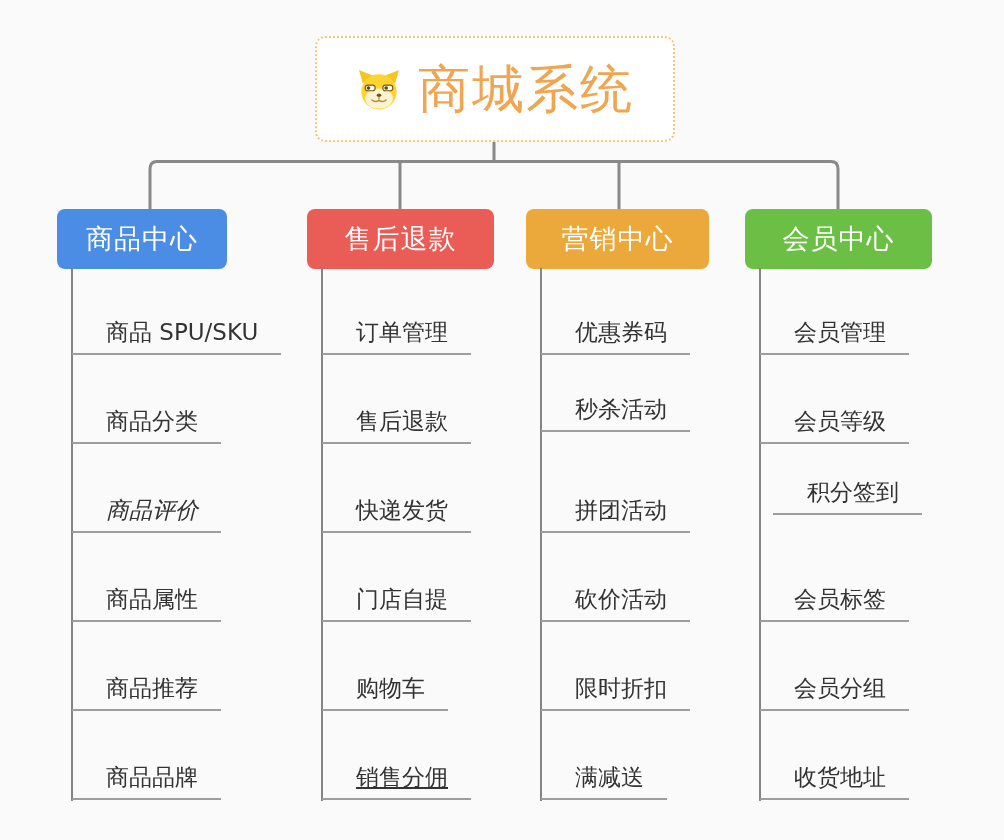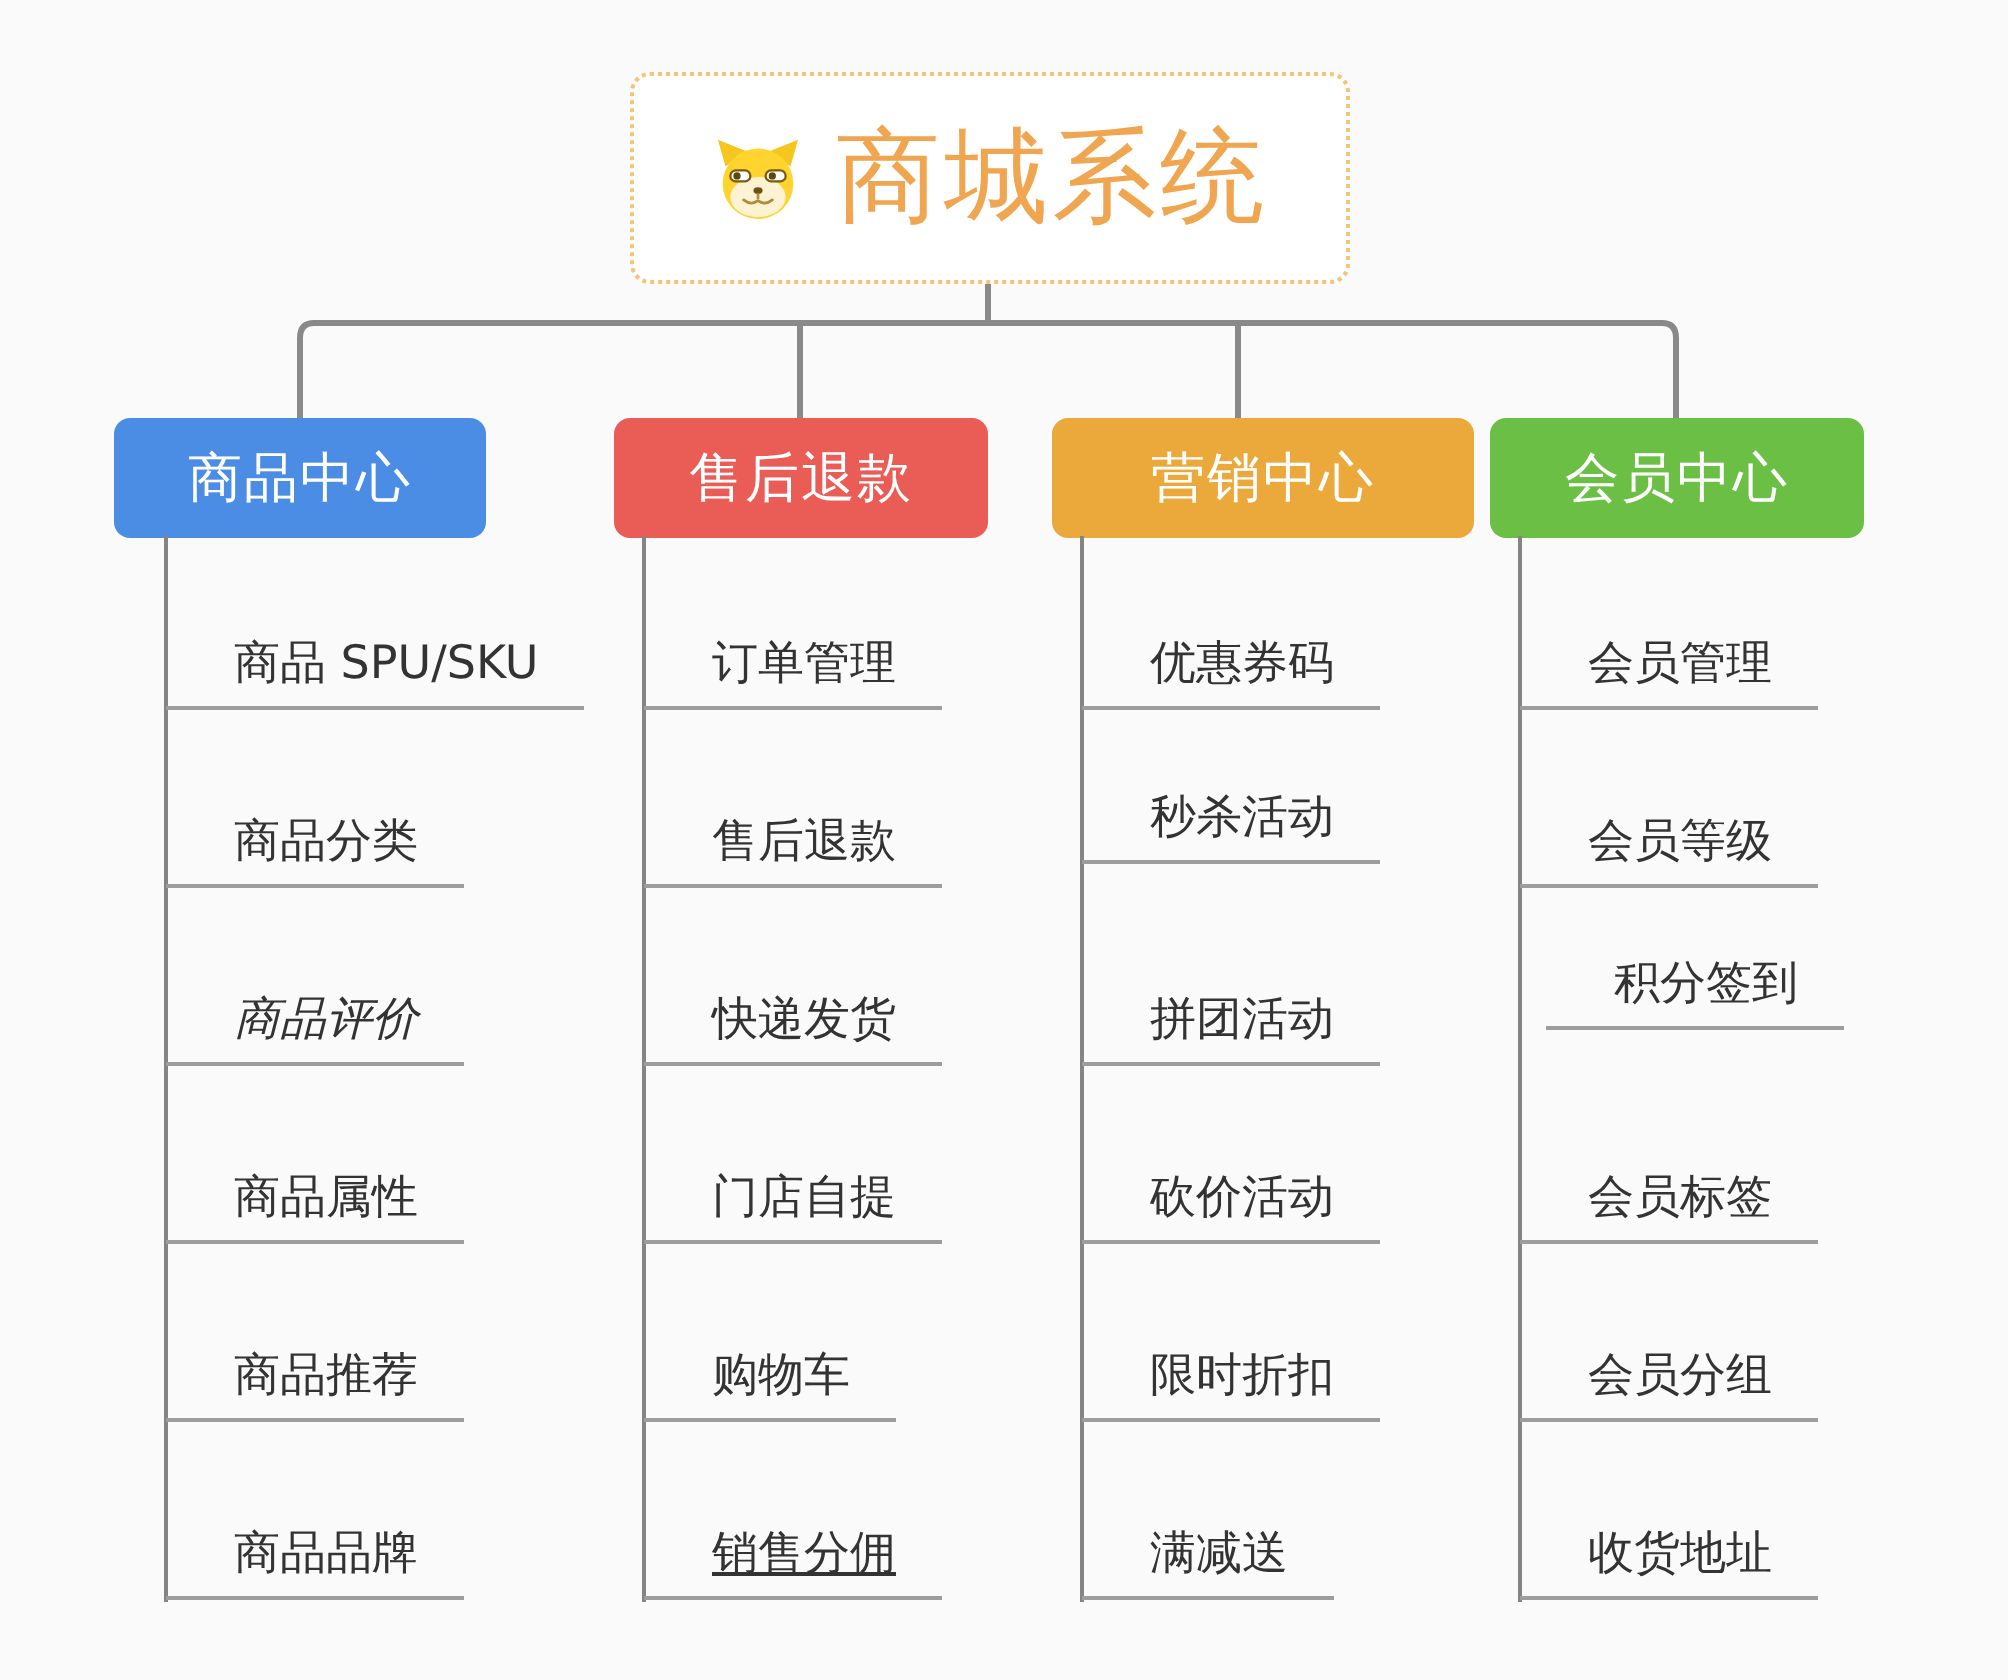--- a/index.html
+++ b/index.html
@@ -112,26 +112,26 @@
         <circle cx="13" cy="20.9" r="1.9" fill="#5c450e"></circle>
         <circle cx="31.5" cy="20.9" r="1.9" fill="#5c450e"></circle>
         <ellipse cx="24" cy="28.6" rx="2.4" ry="1.8" fill="#6e5213"></ellipse>
         <path d="M24 30 V33" stroke="#b08d3e" stroke-width="1.4" fill="none"></path>
         <path d="M16.5 33.5 Q20.3 36.6 24 33.9 Q27.7 36.6 31.5 33.5" stroke="#b08d3e" stroke-width="1.5" fill="none" stroke-linecap="round"></path>
       </svg>
     </span>
     <span class="root-title" style="color: rgb(240, 166, 80);">商城系统</span>
   </div>
 
-  <div class="branch-header" style="left: 57px; width: 186px; background-color: rgb(75, 141, 228);">商品中心</div>
+  <div class="branch-header" style="left: 57px; width: 170px; background-color: rgb(75, 141, 228);">商品中心</div>
   <div class="branch-header" style="left: 307px; width: 187px; background-color: rgb(234, 92, 86);">售后退款</div>
-  <div class="branch-header" style="left: 526px; width: 211px; background-color: rgb(235, 168, 59);">营销中心</div>
+  <div class="branch-header" style="left: 526px; width: 183px; background-color: rgb(235, 168, 59);">营销中心</div>
   <div class="branch-header" style="left: 745px; width: 187px; background-color: rgb(108, 191, 69);">会员中心</div>
 
-  <div class="branch-column" style="left:82px;">
+  <div class="branch-column" style="left:71px;">
     <div class="vline"></div>
     <div class="leaf" style="top:47px;">商品 SPU/SKU</div>
     <div class="leaf" style="top:136px;">商品分类</div>
     <div class="leaf" style="top:225px;font-style:italic;">商品评价</div>
     <div class="leaf" style="top:314px;">商品属性</div>
     <div class="leaf" style="top:403px;">商品推荐</div>
     <div class="leaf" style="top:492px;">商品品牌</div>
   </div>
 
   <div class="branch-column" style="left:321px;">

